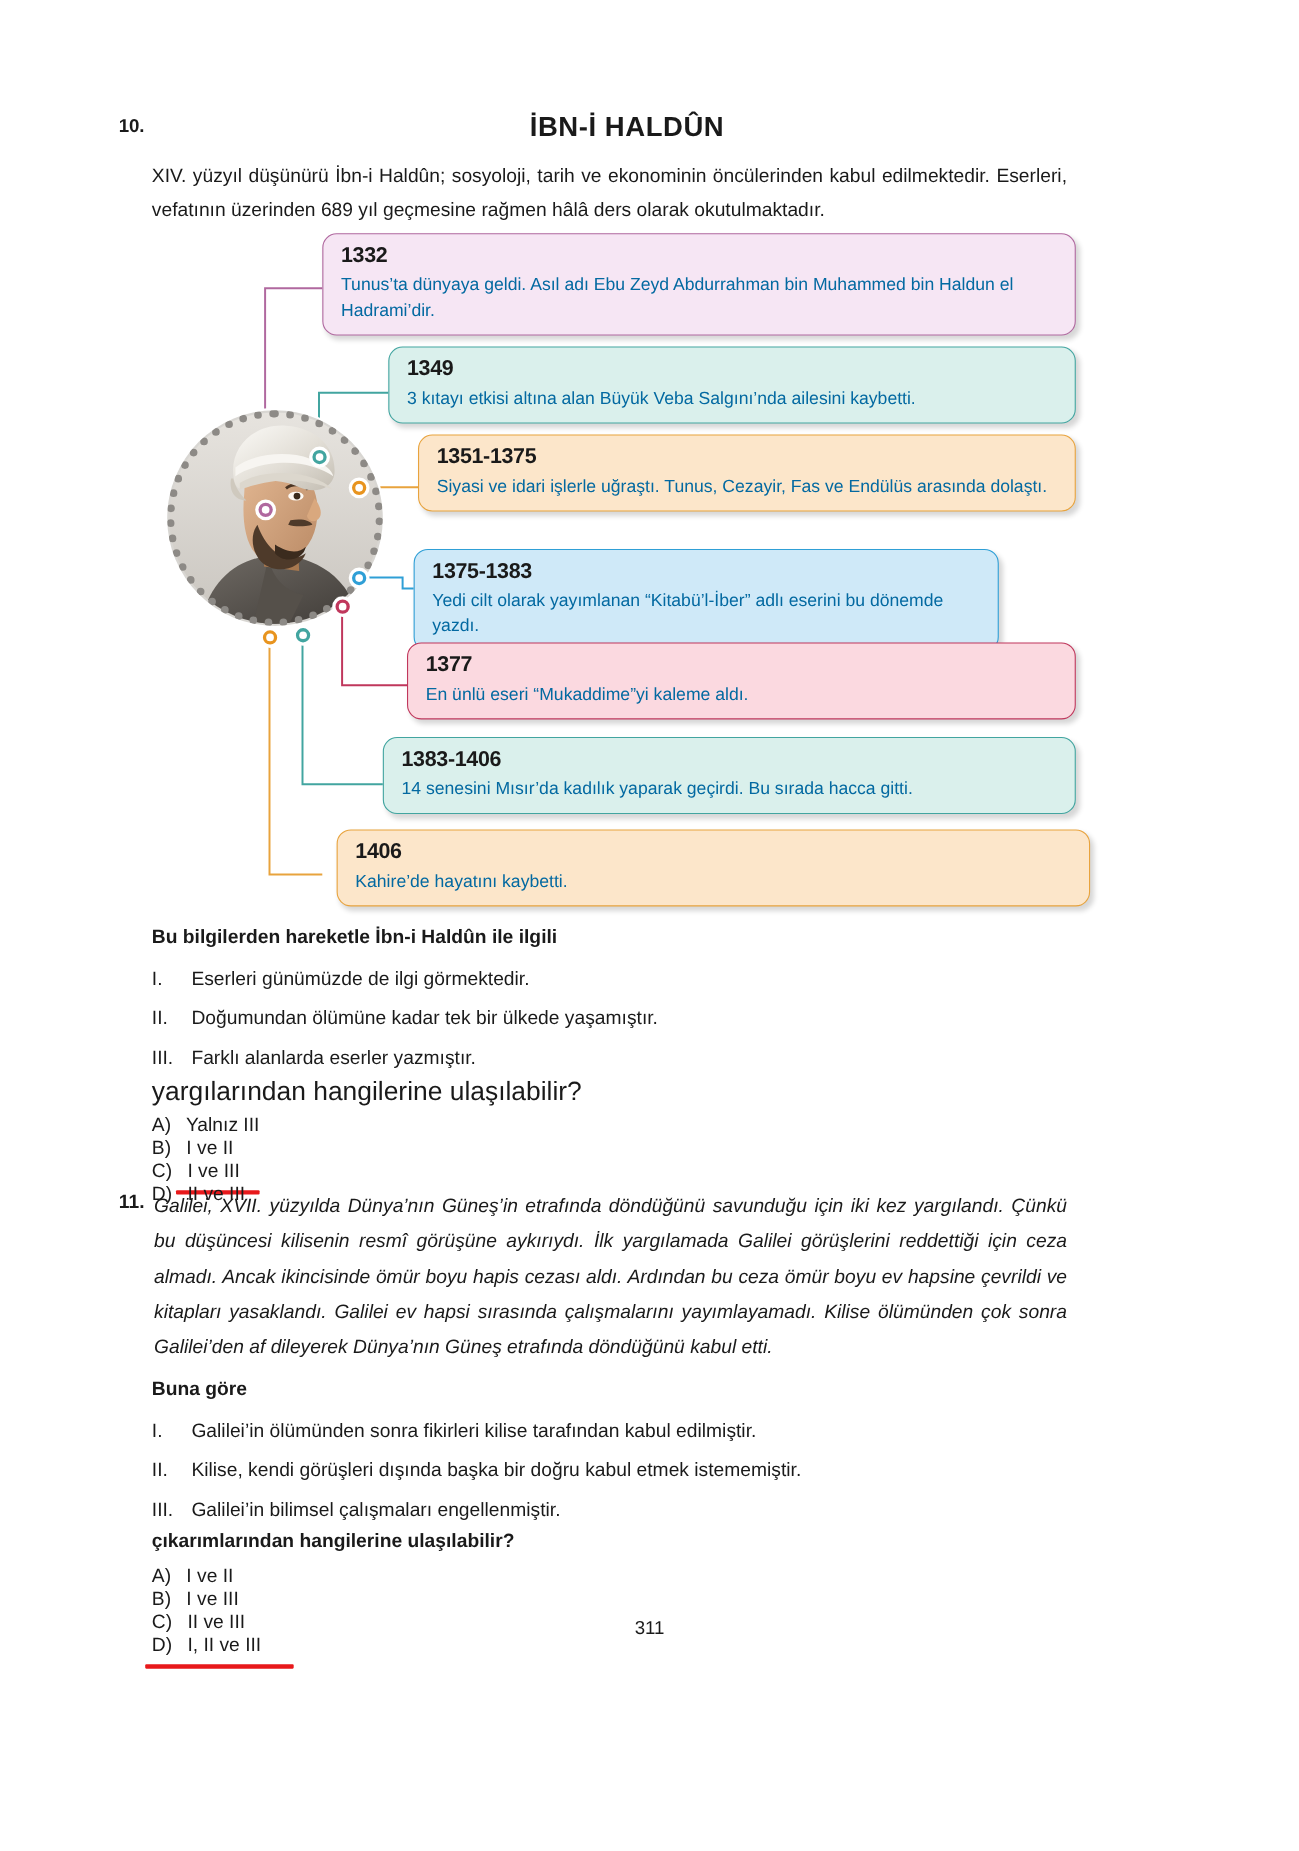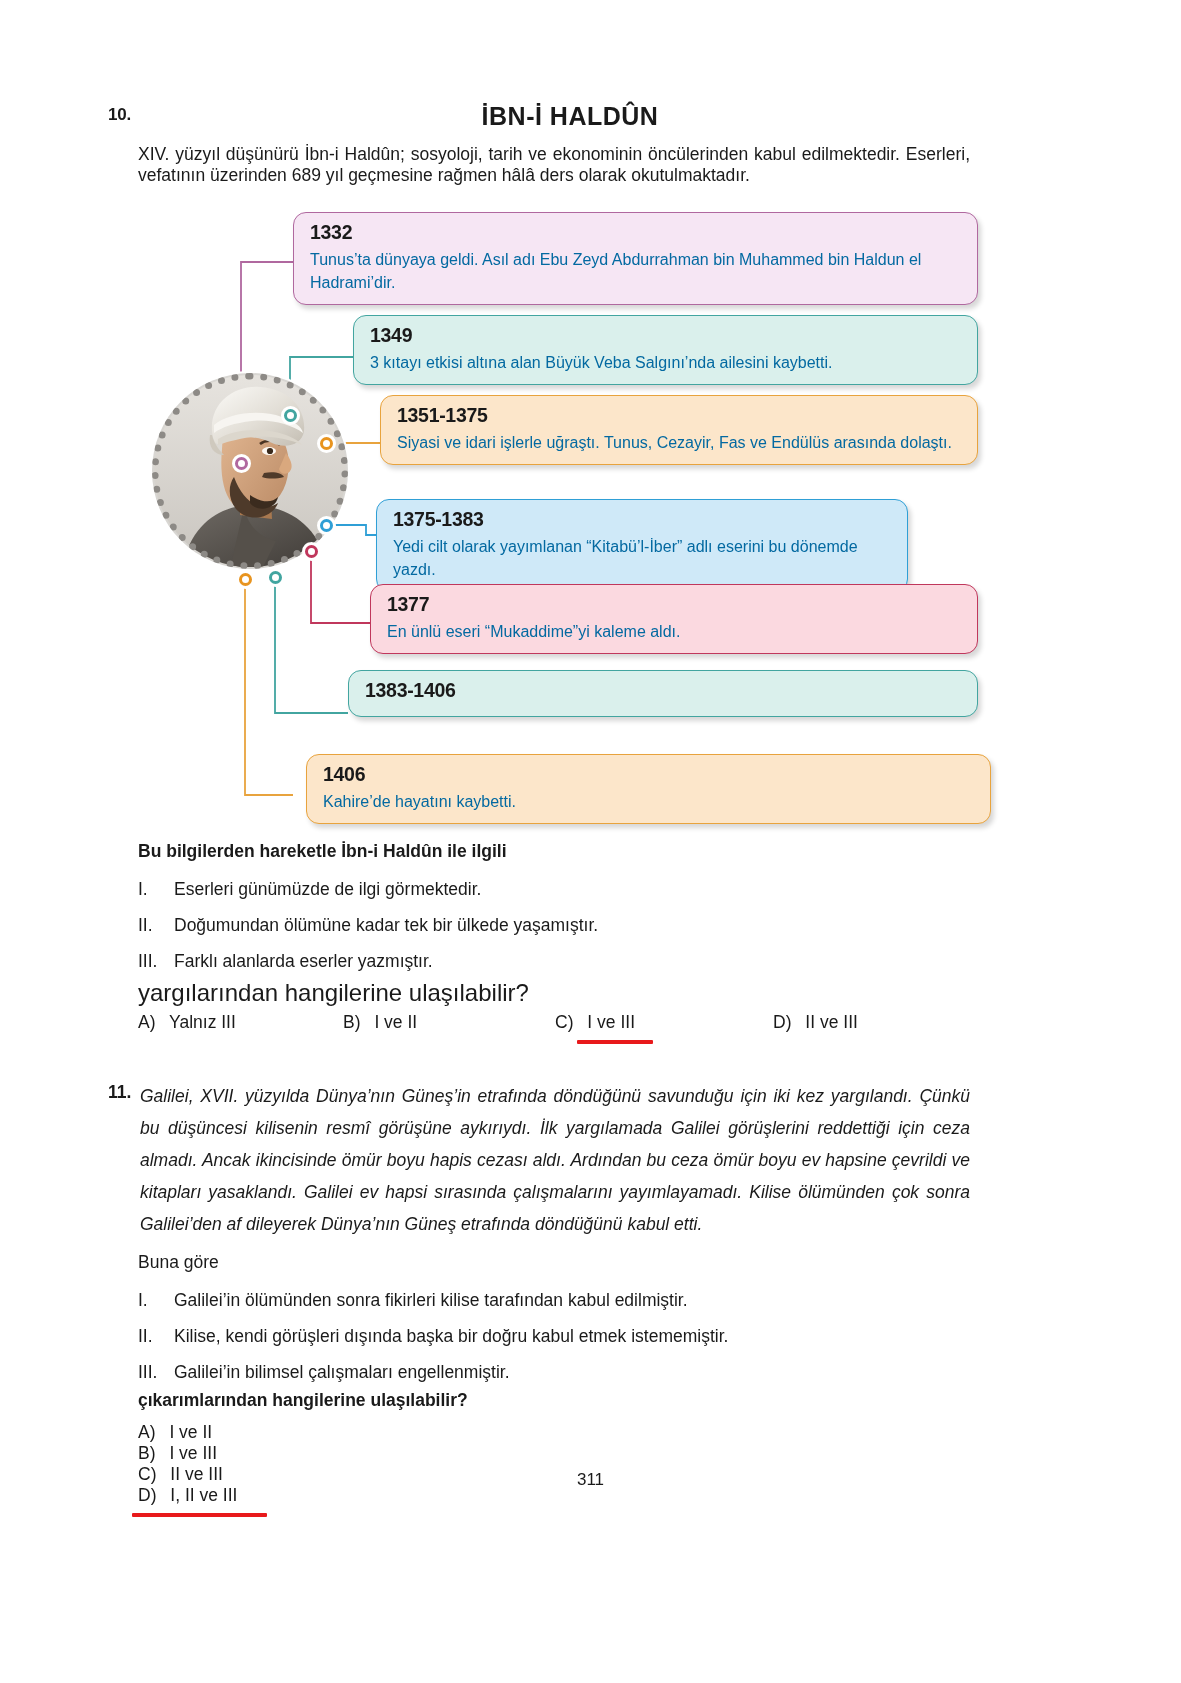--- a/index.html
+++ b/index.html
@@ -18,21 +18,21 @@
     position:absolute; left:108px; top:105px;
     font-size:17px; font-weight:bold; letter-spacing:-0.2px;
   }
   .q10-title {
     position:absolute; left:140px; top:102px; width:860px;
     text-align:center;
     font-size:25px; font-weight:bold; letter-spacing:0.5px;
   }
   .q10-intro {
     position:absolute; left:138px; top:144px; width:832px;
-    font-size:17.5px; line-height:21px;
+    font-size:17.5px; line-height:31px;
     text-align:justify; text-justify:inter-word;
   }
 
   
   .timeline { position:absolute; left:138px; top:205px; width:840px; height:620px; }
   .portrait-wrap {
     position:absolute; left:14px; top:168px;
     width:196px; height:196px;
     border-radius:50%;
     background:#d8d6d2;
@@ -105,21 +105,21 @@
     position:absolute; left:108px; top:1082px;
     font-size:17.5px; font-weight:bold;
   }
   .q11-para {
     position:absolute; left:140px; top:1080px; width:830px;
     font-size:17.5px; line-height:32px;
     text-align:justify; text-justify:inter-word;font-style:italic;
   }
   .q11-lead {
     position:absolute; left:138px; top:1252px;
-    font-size:17.5px; font-weight:normal;
+    font-size:17.5px; font-weight:bold;
   }
   .q11-ask {
     position:absolute; left:138px; top:1390px;
     font-size:17.5px; font-weight:bold;
   }
   .page-no {
     position:absolute; left:0; top:1470px; width:1181px;
     text-align:center; font-size:17px;
   }
 </style>
@@ -237,20 +237,21 @@
       <div class="txt">Yedi cilt olarak yayımlanan “Kitabü’l-İber” adlı eserini bu dönemde yazdı.</div>
     </div>
 
     <div class="tlbox" style="left:232px; top:379px; width:608px; background:#fbd9e0; border-color:#c0375c;">
       <div class="yr">1377</div>
       <div class="txt">En ünlü eseri “Mukaddime”yi kaleme aldı.</div>
     </div>
 
     <div class="tlbox" style="left:210px; top:465px; width:630px; background:#daf0ec; border-color:#42a5a0;">
       <div class="yr">1383-1406</div>
+      <div class="txt">14 senesini Mısır’da kadılık yaparak geçirdi. Bu sırada hacca gitti.</div>
     </div>
 
     <div class="tlbox" style="left:168px; top:549px; width:685px; background:#fce6ca; border-color:#e8a33d;">
       <div class="yr">1406</div>
       <div class="txt">Kahire’de hayatını kaybetti.</div>
     </div>
   </div>
 
   <div class="q10-lead">Bu bilgilerden hareketle İbn-i Haldûn ile ilgili</div>
 
@@ -264,21 +265,21 @@
       <span>Doğumundan ölümüne kadar tek bir ülkede yaşamıştır.</span>
     </div>
     <div class="roman-row">
       <span class="rn">III.</span>
       <span>Farklı alanlarda eserler yazmıştır.</span>
     </div>
   </div>
 
   <div class="q10-ask">yargılarından hangilerine ulaşılabilir?</div>
 
-  <div class="opts" style="left:138px; top:1012px; width:830px;">
+  <div class="opts" style="left:138px; top:1012px; width:830px;flex-direction:column;">
     <div class="opt" style="width:205px;">
       <span class="lbl">A)</span>
       <span>Yalnız III</span>
     </div>
     <div class="opt" style="width:212px;">
       <span class="lbl">B)</span>
       <span>I ve II</span>
     </div>
     <div class="opt" style="width:218px;">
       <span class="lbl">C)</span>

